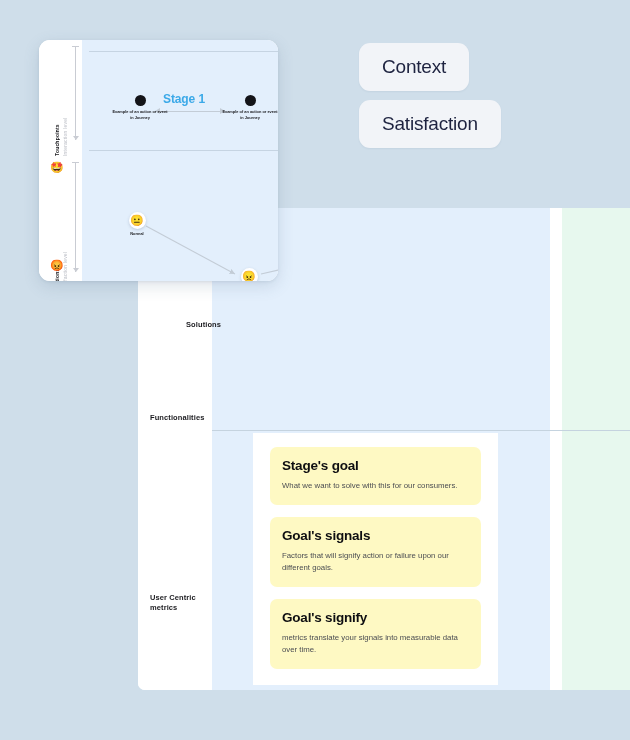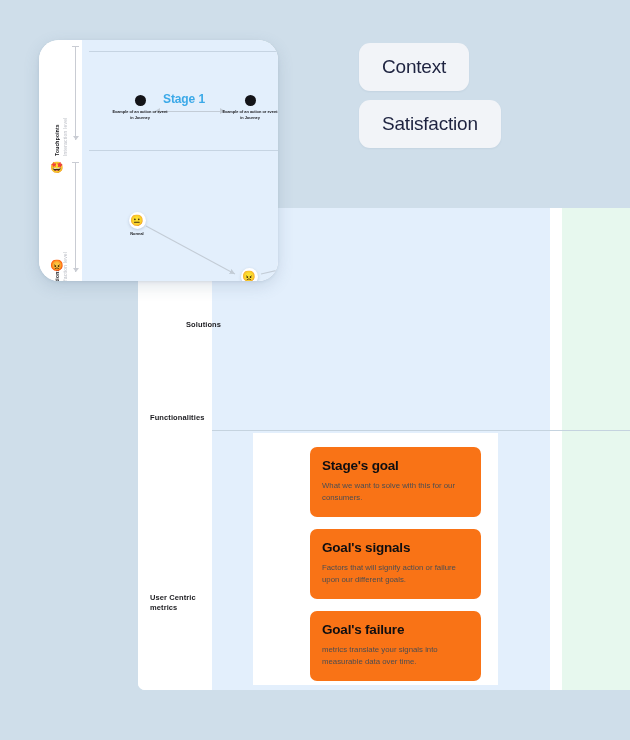--- a/index.html
+++ b/index.html
@@ -72,25 +72,24 @@
     left: 253px;
     top: 433px;
     width: 245px;
     height: 252px;
     background: #ffffff;
     z-index: 5;
     padding: 14px 17px;
   }
 
   .goal-card {
-    background: #f97316;
+    background: #fef9c3;
     border-radius: 7px;
     padding: 11px 12px 13px 12px;
     margin-bottom: 12px;
-    margin-left: 40px;
   }
   .goal-card:last-child { margin-bottom: 0; }
 
   .goal-title {
     font-size: 13.5px;
     font-weight: bold;
     color: #0e0e11;
     letter-spacing: -.2px;
     margin-bottom: 7px;
   }
@@ -121,21 +120,21 @@
   .pill-row { display: block; }
 
   
   #top-panel {
     position: absolute;
     left: 39px;
     top: 40px;
     width: 239px;
     height: 241px;
     background: #ffffff;
-    border-radius: 20px;
+    border-radius: 11px;
     box-shadow: 0 5px 16px rgba(80,105,135,.18), 0 1px 3px rgba(80,105,135,.12);
     overflow: hidden;
     z-index: 30;
   }
 
   .tp-axis-col {
     position: absolute;
     left: 0; top: 0;
     width: 43px; height: 100%;
     background: #ffffff;
@@ -347,21 +346,21 @@
     <div class="goal-title">Stage's goal</div>
     <div class="goal-desc">What we want to solve with this for our consumers.</div>
   </div>
 
   <div class="goal-card">
     <div class="goal-title">Goal's signals</div>
     <div class="goal-desc">Factors that will signify action or failure upon our different goals.</div>
   </div>
 
   <div class="goal-card">
-    <div class="goal-title">Goal's failure</div>
+    <div class="goal-title">Goal's signify</div>
     <div class="goal-desc">metrics translate your signals into measurable data over time.</div>
   </div>
 </div>
 
 <div id="pill-group">
   <div class="pill-row">
     <div class="pill">Context</div>
   </div>
   <div class="pill-row">
     <div class="pill">Satisfaction</div>

